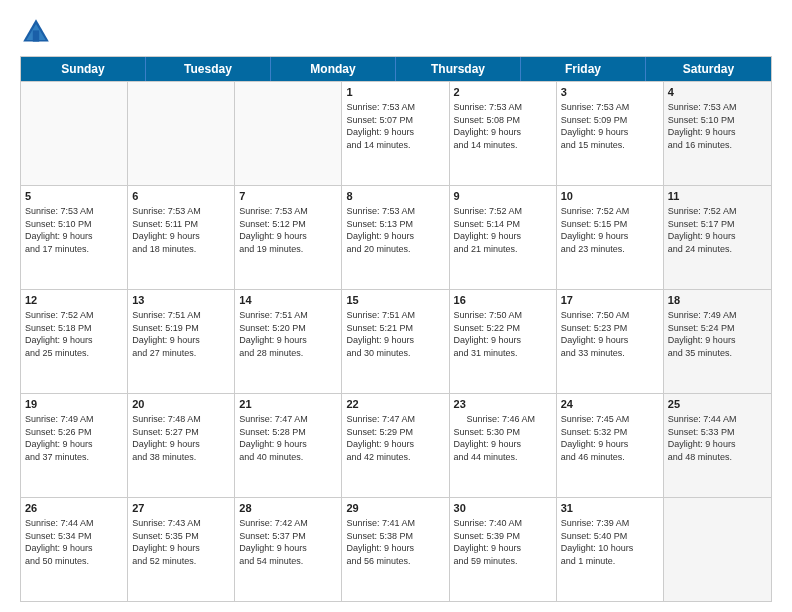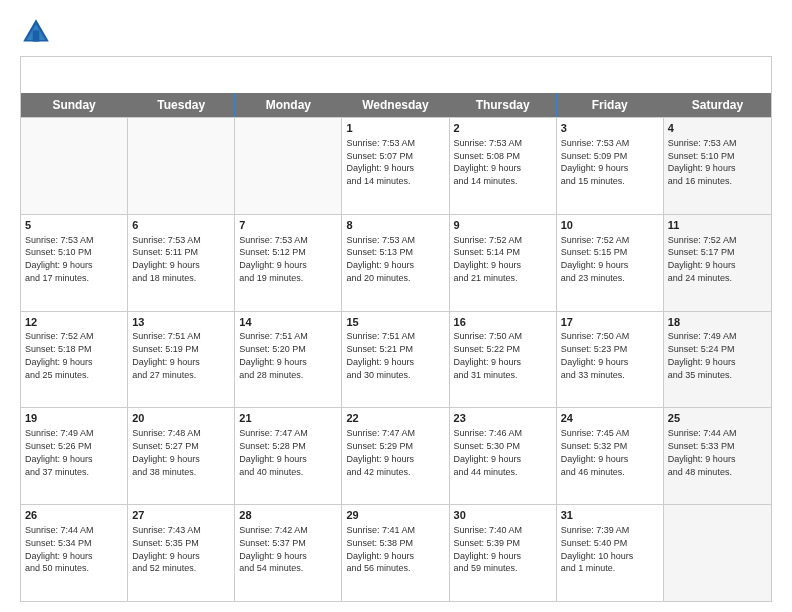--- a/index.html
+++ b/index.html
@@ -60,23 +60,22 @@
       color: #444;
     }
     .calendar {
       flex: 1;
       display: flex;
       flex-direction: column;
       border: 1px solid #ccc;
     }
     .cal-header {
       display: grid;
-      grid-template-columns: repeat(7, 1fr);
-      background: #737373;
-      margin-top: 36px;
+      grid-template-columns: repeat(6, 1fr);
+      background: #0369a1;
     }
     .cal-header-cell {
       color: #fff;
       font-size: 12px;
       font-weight: bold;
       text-align: center;
       padding: 5px 2px;
       border-right: 1px solid #3a7fc8;
     }
     .cal-header-cell:last-child { border-right: none; }
@@ -136,21 +135,20 @@
       <div class="month-title"></div>
       <div class="location"></div>
     </div>
   </div>
 
   <div class="calendar">
     <div class="cal-header">
     <div class="cal-header-cell">Sunday</div>
         <div class="cal-header-cell">Tuesday</div>
         <div class="cal-header-cell">Monday</div>
-        <div class="cal-header-cell">Wednesday</div>
         <div class="cal-header-cell">Thursday</div>
         <div class="cal-header-cell">Friday</div>
         <div class="cal-header-cell">Saturday</div>
       </div>
     <div class="cal-body">
     <div class="cal-row">
           <div class="cal-cell empty"></div>
           <div class="cal-cell empty"></div>
           <div class="cal-cell empty"></div>
           <div class="cal-cell"><span class="day-number">1</span><span class="cell-text" style="white-space: pre-line;">Sunrise: 7:53 AM
@@ -240,21 +238,21 @@
 Daylight: 9 hours
 and 38 minutes.</span></div>
           <div class="cal-cell"><span class="day-number">21</span><span class="cell-text" style="white-space: pre-line;">Sunrise: 7:47 AM
 Sunset: 5:28 PM
 Daylight: 9 hours
 and 40 minutes.</span></div>
           <div class="cal-cell"><span class="day-number">22</span><span class="cell-text" style="white-space: pre-line;">Sunrise: 7:47 AM
 Sunset: 5:29 PM
 Daylight: 9 hours
 and 42 minutes.</span></div>
-          <div class="cal-cell"><span class="day-number">23</span><span class="cell-text" style="white-space: pre-line;">Sunrise: 7:46 AM
+          <div class="cal-cell"><span class="day-number">23</span><span class="cell-text" style="white-space: pre-line; margin-left: 13px;">Sunrise: 7:46 AM
 Sunset: 5:30 PM
 Daylight: 9 hours
 and 44 minutes.</span></div>
           <div class="cal-cell"><span class="day-number">24</span><span class="cell-text" style="white-space: pre-line;">Sunrise: 7:45 AM
 Sunset: 5:32 PM
 Daylight: 9 hours
 and 46 minutes.</span></div>
           <div class="cal-cell shaded"><span class="day-number">25</span><span class="cell-text" style="white-space: pre-line;">Sunrise: 7:44 AM
 Sunset: 5:33 PM
 Daylight: 9 hours

